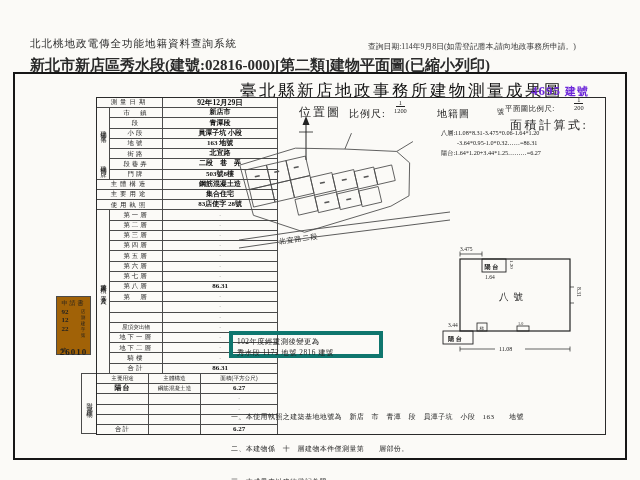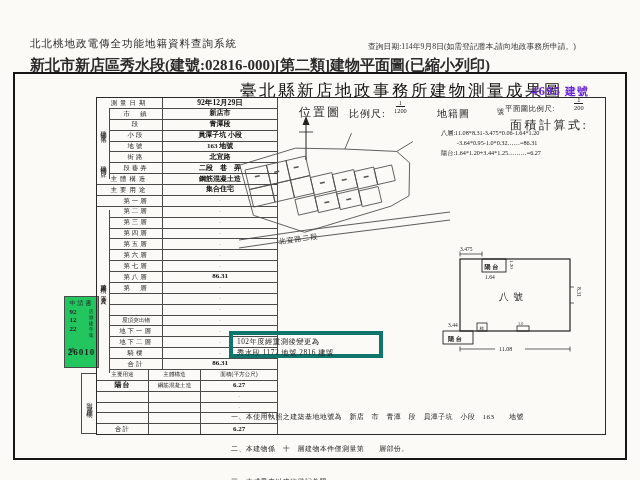--- a/index.html
+++ b/index.html
@@ -42,22 +42,22 @@
   
   .grp{position:absolute;background:#fbfaf7;border-right:1px solid #4a4a4a;box-sizing:border-box;
     display:flex;align-items:center;justify-content:center;
     writing-mode:vertical-rl;text-orientation:upright;
     font-size:6.2px;letter-spacing:2px;color:#1f1f1f;}
   .grp-site{left:97px;top:108.2px;width:13px;height:40.7px;}
   .grp-door{left:97px;top:148.9px;width:13px;height:30.6px;}
   .grp-area{left:97px;top:210px;width:13px;height:162.9px;letter-spacing:1px;}
   .grp-annex{left:81px;top:373px;width:16px;height:61px;border:1px solid #4a4a4a;letter-spacing:3px;}
   
-  .app-box{position:absolute;left:64px;top:296px;width:35px;height:72px;
-    border:1px solid #4a4a4a;box-sizing:border-box;background:#22c55e;font-size:5px;}
+  .app-box{position:absolute;left:56px;top:296px;width:35px;height:59px;
+    border:1px solid #4a4a4a;box-sizing:border-box;background:#a16207;font-size:5px;}
   .app-label{position:absolute;left:0;top:2px;width:100%;text-align:center;font-size:6px;letter-spacing:2px;}
   .app-date{position:absolute;left:2px;top:11px;width:12px;text-align:center;font-weight:bold;font-size:7px;line-height:1.2;color:#222;}
   .app-agency{position:absolute;right:3px;top:12px;width:8px;text-align:center;font-size:4.6px;line-height:1.3;}
   .app-num{position:absolute;left:0;top:38px;width:100%;text-align:center;font-weight:bold;font-size:9px;letter-spacing:1px;margin-top:12px;}
   .app-hao{position:absolute;left:4px;top:50px;font-size:5.4px;}
   
   .loc-label{left:299px;top:104px;font-size:12px;letter-spacing:2px;}
   .scale-label{left:349px;top:107px;font-size:10px;letter-spacing:1px;}
   .map-label{left:437px;top:107px;font-size:10px;letter-spacing:1px;}
   .no-label{left:497px;top:107px;font-size:7.2px;}
@@ -121,26 +121,35 @@
     <div class="c cg"></div>
     <div class="c cl">街路</div>
     <div class="c cv st">北宜路</div>
   </div>
   <div class="row">
     <div class="c cg"></div>
     <div class="c cl">段巷弄</div>
     <div class="c cv st">二段　巷　弄</div>
   </div>
   <div class="row">
+    <div class="c cg"></div>
+    <div class="c cl">門牌</div>
+    <div class="c cv st">503號8樓</div>
+  </div>
+  <div class="row">
     <div class="c cl2">主體構造</div>
     <div class="c cv st">鋼筋混凝土造</div>
   </div>
   <div class="row">
     <div class="c cl2">主要用途</div>
     <div class="c cv st">集合住宅</div>
+  </div>
+  <div class="row">
+    <div class="c cl2">使用執照</div>
+    <div class="c cv st">83店使字 28號</div>
   </div>
 
   <div class="row">
     <div class="c cg"></div>
     <div class="c cl">第一層</div>
     <div class="c cv dot">·</div>
   </div>
   <div class="row">
     <div class="c cg"></div>
     <div class="c cl">第二層</div>

